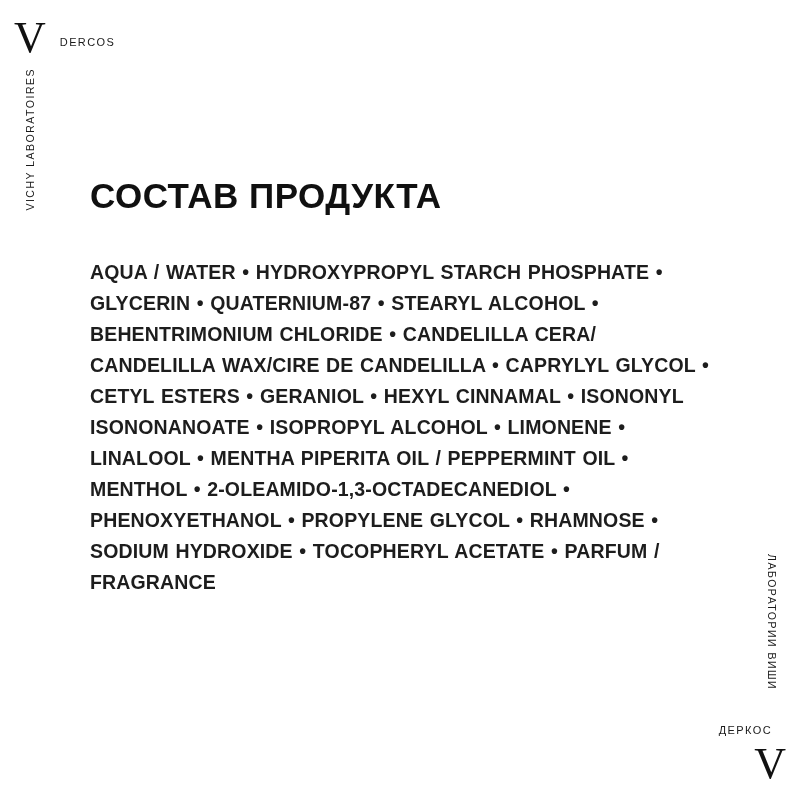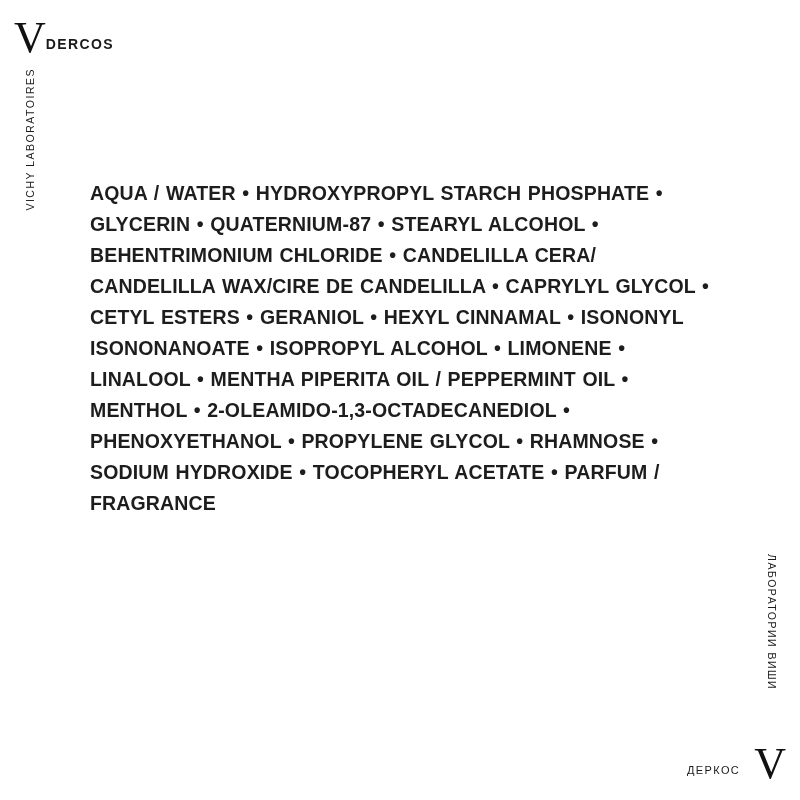--- a/index.html
+++ b/index.html
@@ -31,25 +31,25 @@
   }
   .v-mark {
     font-family: "Liberation Serif", serif;
     font-size: 44px;
     line-height: 40px;
     font-weight: 400;
     letter-spacing: 0px;
     color: #111;
   }
   .dercos-label {
-    margin-left: 0;
+    margin-left: 14px;
     margin-top: 18px;
-    font-size: 14px;
+    font-size: 11px;
     letter-spacing: 1.4px;
-    font-weight: 700;
+    font-weight: 400;
     color: #1a1a1a;
   }
 
   
   .vichy-vertical {
     position: absolute;
     left: 24px;
     top: 68px;
     font-size: 10.5px;
     letter-spacing: 1.5px;
@@ -71,20 +71,21 @@
     white-space: nowrap;
   }
 
   
   .brand-br {
     position: absolute;
     right: 14px;
     bottom: 16px;
     display: flex;
     align-items: flex-end;
+    flex-direction: column;
   }
   .brand-br .dercos-label-ru {
     margin-right: 14px;
     margin-bottom: 8px;
     font-size: 11px;
     letter-spacing: 1.4px;
     color: #1a1a1a;
   }
 
   
@@ -117,20 +118,21 @@
 <div class="page">
 
   <div class="brand-tl">
     <span class="v-mark">V</span>
     <span class="dercos-label">DERCOS</span>
   </div>
 
   <div class="vichy-vertical">VICHY LABORATOIRES</div>
 
   <div class="content">
+    <h1 class="title">СОСТАВ ПРОДУКТА</h1>
     <div class="ingredients">AQUA / WATER  •  HYDROXYPROPYL STARCH PHOSPHATE  •  GLYCERIN  •  QUATERNIUM-87  •  STEARYL ALCOHOL  •  BEHENTRIMONIUM CHLORIDE  •  CANDELILLA CERA/ CANDELILLA WAX/CIRE DE CANDELILLA  •  CAPRYLYL GLYCOL  •  CETYL ESTERS  •  GERANIOL  •  HEXYL CINNAMAL  •  ISONONYL ISONONANOATE  •  ISOPROPYL ALCOHOL  •  LIMONENE  •  LINALOOL  •  MENTHA PIPERITA OIL / PEPPERMINT OIL  •  MENTHOL  •  2-OLEAMIDO-1,3-OCTADECANEDIOL  •  PHENOXYETHANOL  •  PROPYLENE GLYCOL  •  RHAMNOSE  •  SODIUM HYDROXIDE  •  TOCOPHERYL ACETATE  •  PARFUM / FRAGRANCE</div>
   </div>
 
   <div class="vichy-vertical-right">ЛАБОРАТОРИИ ВИШИ</div>
 
   <div class="brand-br">
     <span class="dercos-label-ru">ДЕРКОС</span>
     <span class="v-mark">V</span>
   </div>
 

